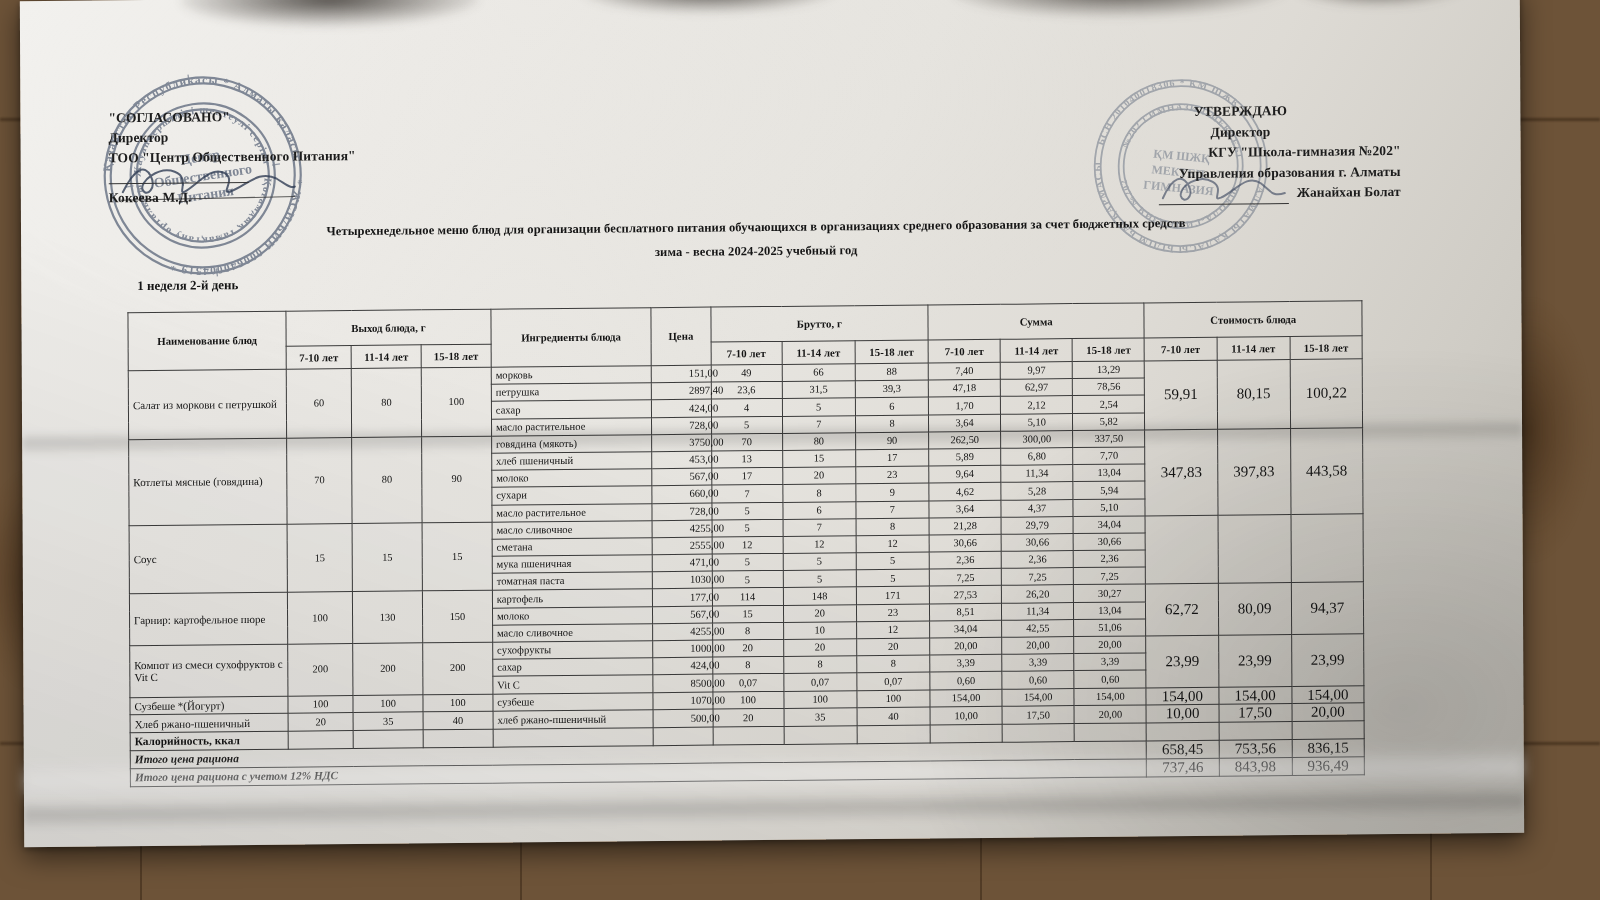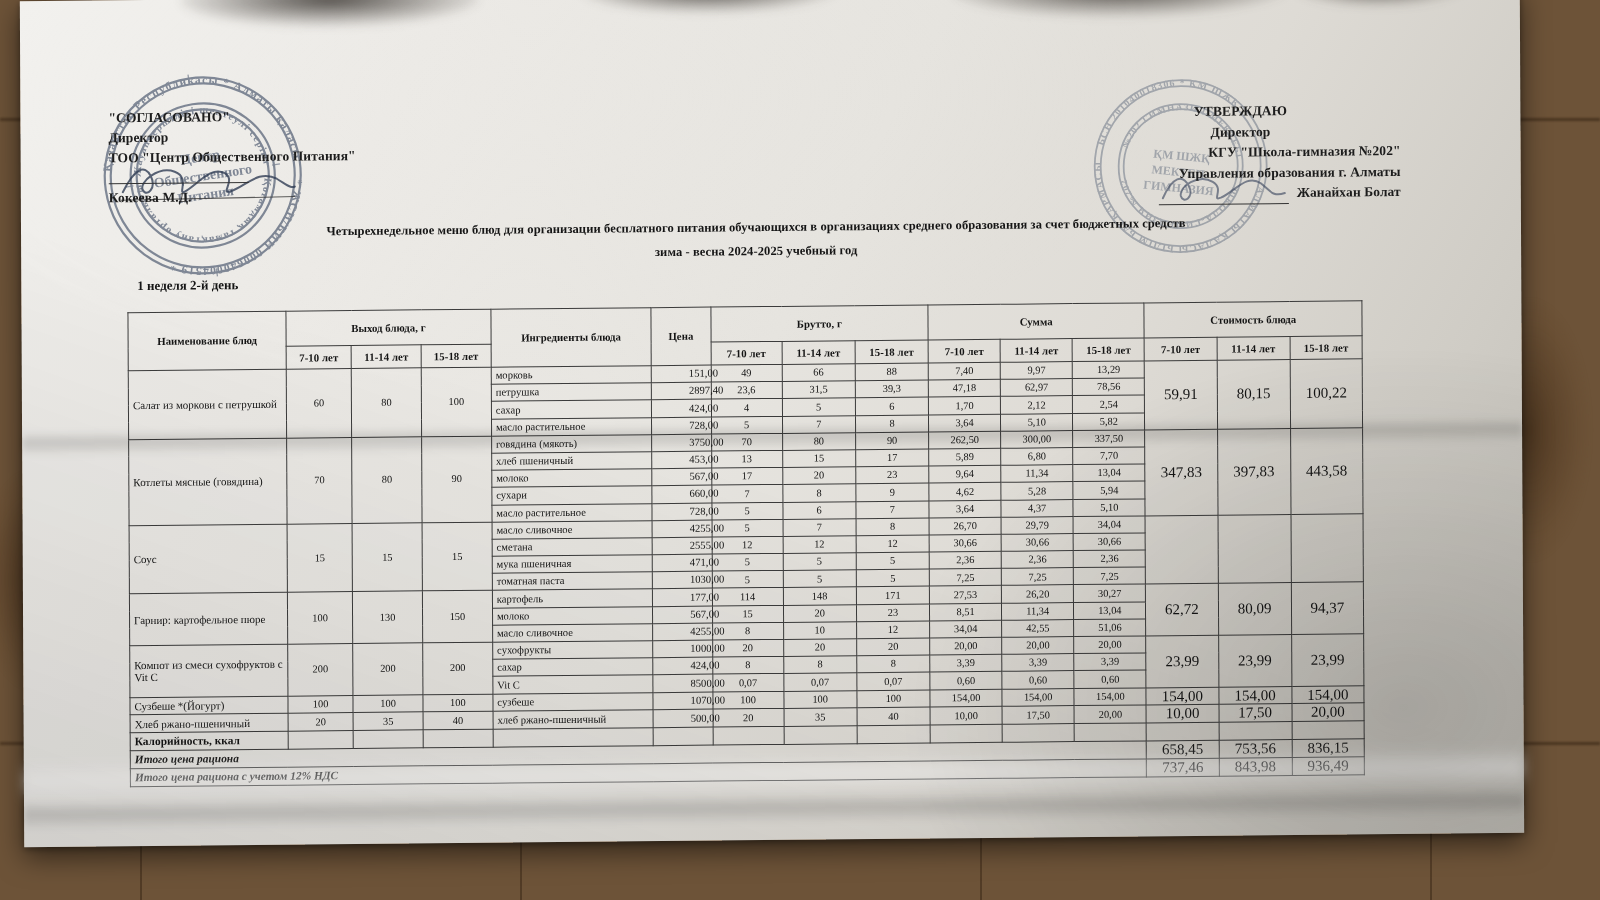--- a/index.html
+++ b/index.html
@@ -439,21 +439,21 @@
               <tr class="dish-row">
                 <td class="name" rowspan="4">Соус</td>
                 <td rowspan="4">15</td>
                 <td rowspan="4">15</td>
                 <td rowspan="4">15</td>
                 <td class="ing">масло сливочное</td>
                 <td class="price">4255,00</td>
                 <td>5</td>
                 <td>7</td>
                 <td>8</td>
-                <td>26,70</td>
+                <td>21,28</td>
                 <td>29,79</td>
                 <td>34,04</td>
                 <td class="cost" rowspan="4"></td>
                 <td class="cost" rowspan="4"></td>
                 <td class="cost" rowspan="4"></td>
               </tr>
               <tr class="dish-row">
                 <td class="ing">сметана</td>
                 <td class="price">2555,00</td>
                 <td>12</td>

